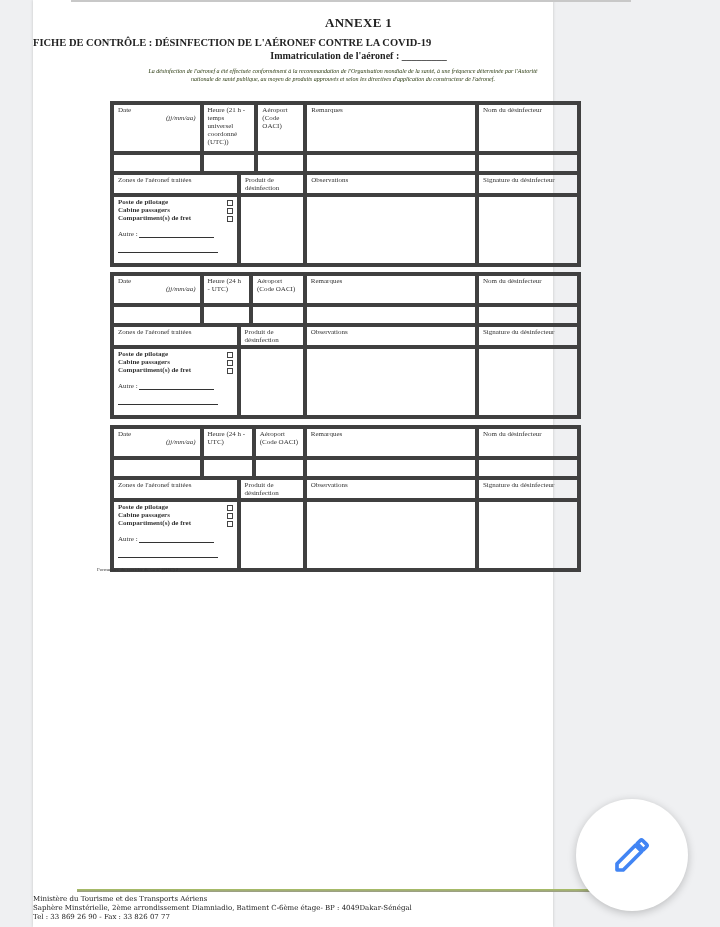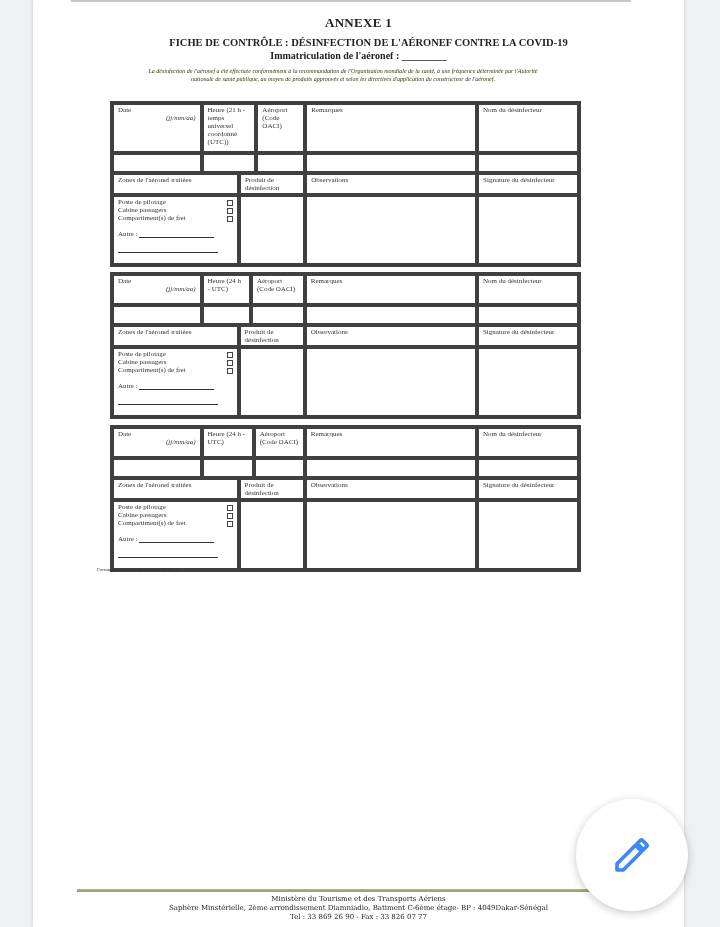--- a/index.html
+++ b/index.html
@@ -1,32 +1,32 @@
 <!DOCTYPE html>
 <html><head>
 <meta charset="utf-8">
 <style>
   html, body { margin:0; padding:0; }
   body { width:720px; height:927px; background:#eff0f2; position:relative; overflow:hidden; font-family:"Liberation Serif", serif; color:#222; }
-  .page { position:absolute; left:33px; top:0; width:651px; height:927px; background:#fff; box-shadow:0 0 3px rgba(0,0,0,0.18); }
+  .page { position:absolute; left:33px; top:0; width:520px; height:927px; background:#fff; box-shadow:0 0 3px rgba(0,0,0,0.18); }
   .topline { position:absolute; left:38px; top:0; width:560px; height:2px; background:#c8c8c8; }
   .title { position:absolute; left:0; width:651px; text-align:center; top:15px; font-weight:bold; font-size:13px; letter-spacing:0.3px; }
-  .subtitle { position:absolute; left:0; width:651px; text-align:center; top:37px; font-weight:bold; font-size:10.5px;margin-left:10px; }
+  .subtitle { position:absolute; left:0; width:651px; text-align:left; top:37px; font-weight:bold; font-size:10.5px; }
   .immat { position:absolute; left:0; width:651px; text-align:center; top:50px; font-weight:bold; font-size:10px; }
   .intro { position:absolute; left:105px; width:410px; text-align:center; top:68px; font-style:italic; font-size:6px; line-height:7.5px; color:#2a3a10; }
   table.form { position:absolute; border-collapse:collapse; font-size:7px; line-height:8px; color:#333; }
   table.form td { border:4px solid #404040; vertical-align:top; padding:1px 4px; }
   .it { font-style:italic;margin-left:48px; }
-  .zones-list .row { display:flex; justify-content:space-between; }
+  .zones-list .row { display:flex; justify-content:space-between;font-weight:bold; }
   .chk { display:inline-block; width:4px; height:4px; border:1px solid #444; margin-top:2px; }
   .autre-line { display:inline-block; width:75px; border-bottom:1px solid #333; height:7px; vertical-align:bottom; }
   .bottom-line { border-bottom:1px solid #333; width:100px; margin-top:14px; }
   .formnote { position:absolute; left:64px; top:567px; font-size:5px; color:#333; }
   .footer-rule { position:absolute; left:44px; top:889px; width:560px; height:3px; background:linear-gradient(#a8c060,#9a9a8a); }
-  .footer { position:absolute; left:0; width:651px; text-align:center; font-family:"DejaVu Serif", serif; font-size:7px; line-height:9px; color:#222; }
+  .footer { position:absolute; left:0; width:651px; text-align:left; font-family:"DejaVu Serif", serif; font-size:7px; line-height:9px; color:#222; }
   .fab { position:absolute; left:576px; top:799px; width:112px; height:112px; border-radius:50%; background:#fff; box-shadow:0 2px 8px rgba(0,0,0,0.22); display:flex; align-items:center; justify-content:center; }
 </style>
 </head>
 <body>
 
 <div class="page">
   <div class="topline"></div>
   <div class="title">ANNEXE 1</div>
   <div class="subtitle">FICHE DE CONTRÔLE : DÉSINFECTION DE L'AÉRONEF CONTRE LA COVID-19</div>
   <div class="immat">Immatriculation de l'aéronef : _________</div>

